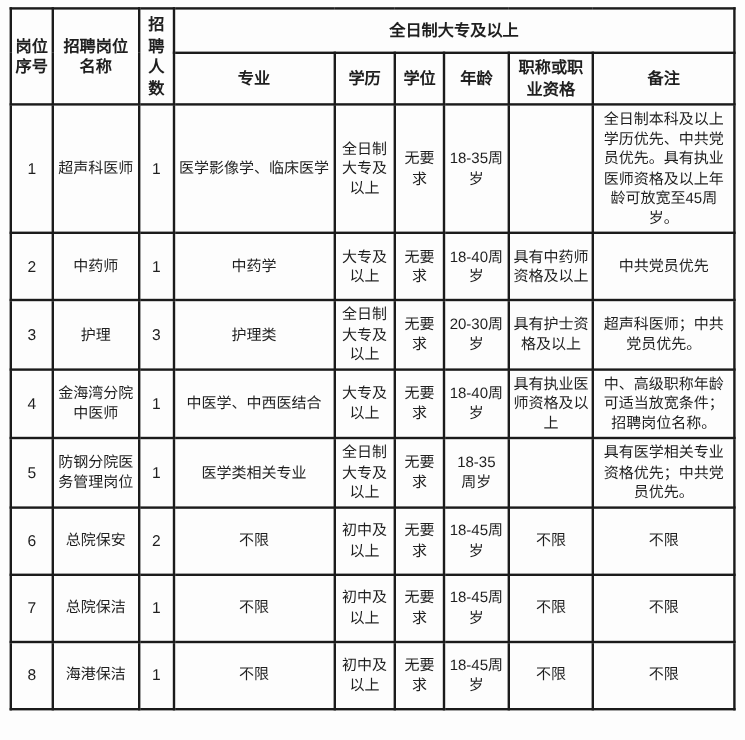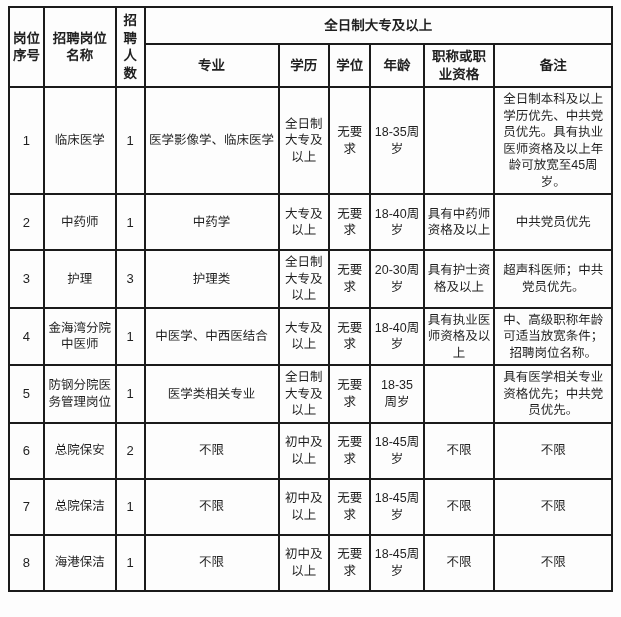--- a/index.html
+++ b/index.html
@@ -74,21 +74,21 @@
         <th data-name="header-education">学历</th>
         <th data-name="header-degree">学位</th>
         <th data-name="header-age">年龄</th>
         <th data-name="header-qualification">职称或职业资格</th>
         <th data-name="header-remarks">备注</th>
       </tr>
     </thead>
     <tbody data-name="table-body">
         <tr data-name="table-row">
           <td data-name="cell-seq">1</td>
-          <td data-name="cell-name">临床医学</td>
+          <td data-name="cell-name">超声科医师</td>
           <td data-name="cell-count">1</td>
           <td data-name="cell-major">医学影像学、临床医学</td>
           <td data-name="cell-education">全日制大专及以上</td>
           <td data-name="cell-degree">无要求</td>
           <td data-name="cell-age">18-35周岁</td>
           <td data-name="cell-qualification"></td>
           <td data-name="cell-remarks">全日制本科及以上学历优先、中共党员优先。具有执业医师资格及以上年龄可放宽至45周岁。</td>
         </tr>
         <tr data-name="table-row">
           <td data-name="cell-seq">2</td>

